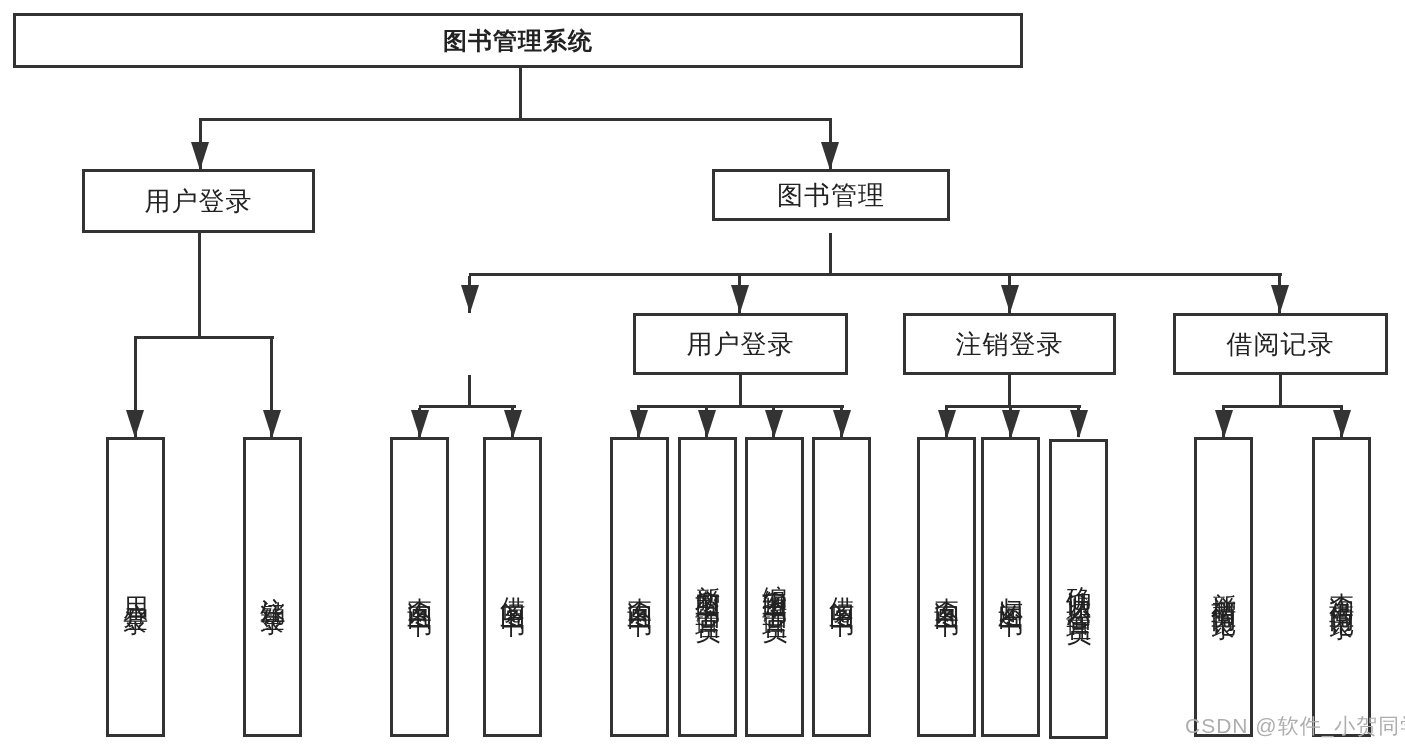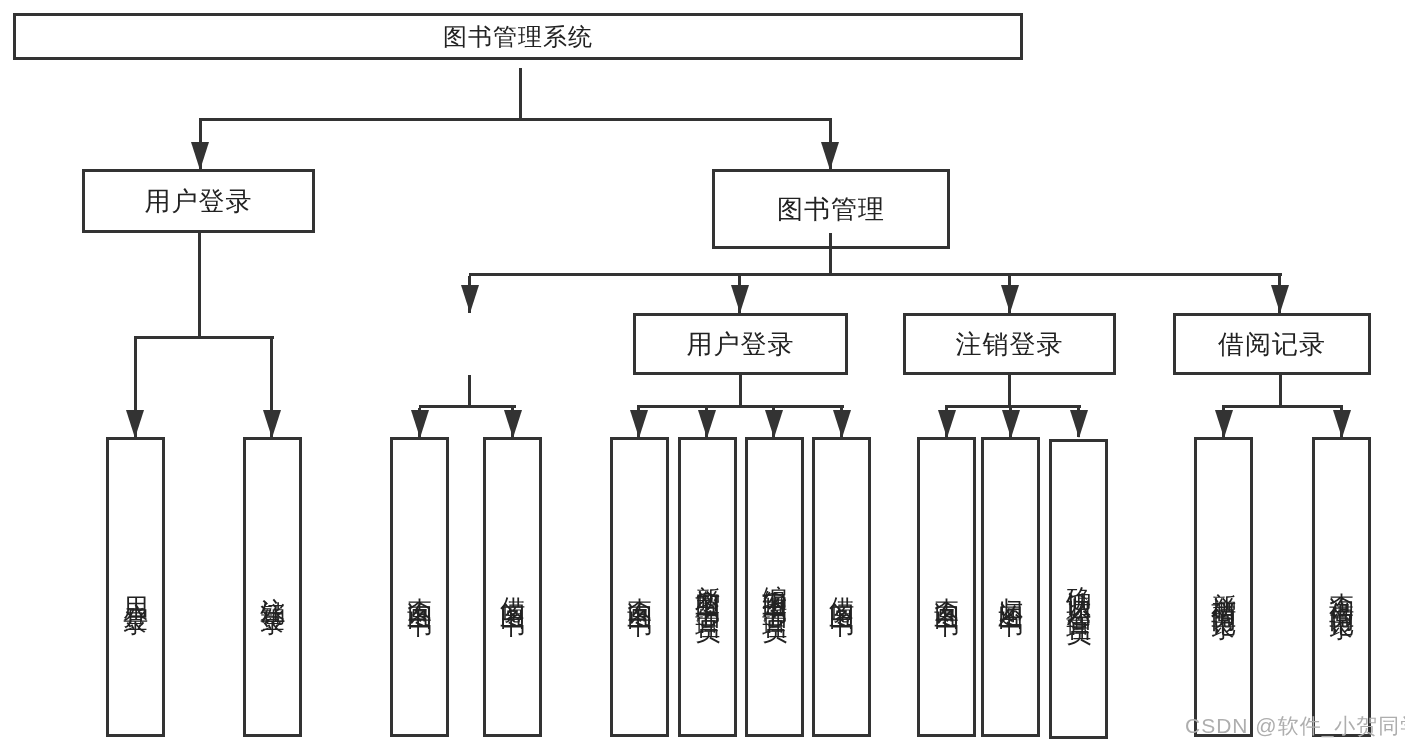--- a/index.html
+++ b/index.html
@@ -45,35 +45,35 @@
     color:#aeaeae;
     letter-spacing:1px;
     white-space:nowrap;
   }
 </style>
 </head>
 <body>
 
 <div class="canvas">
 
-  <div class="box" style="left:13px;top:13px;width:1010px;height:47px;">
+  <div class="box" style="left:13px;top:13px;width:1010px;height:55px;font-weight:bold;">
     <span class="root-label">图书管理系统</span>
   </div>
 
   <div class="vline" style="left:519px;top:68px;height:50px;"></div>
   <div class="hline" style="left:199px;top:118px;width:633px;"></div>
   <div class="vline" style="left:199px;top:121px;height:48px;"></div>
   <div class="arrowhead" style="left:191px;top:142px;"></div>
   <div class="vline" style="left:829px;top:121px;height:48px;"></div>
   <div class="arrowhead" style="left:821px;top:142px;"></div>
 
   <div class="box" style="left:82px;top:169px;width:233px;height:64px;">
     <span class="hbox">用户登录</span>
   </div>
-  <div class="box" style="left:712px;top:169px;width:238px;height:80px;">
+  <div class="box" style="left:712px;top:169px;width:238px;height:52px;">
     <span class="hbox">图书管理</span>
   </div>
 
   <div class="vline" style="left:198px;top:233px;height:103px;"></div>
   <div class="hline" style="left:134px;top:336px;width:140px;"></div>
   <div class="vline" style="left:134px;top:339px;height:98px;"></div>
   <div class="arrowhead" style="left:126px;top:410px;"></div>
   <div class="vline" style="left:270px;top:339px;height:98px;"></div>
   <div class="arrowhead" style="left:263px;top:410px;"></div>
 
@@ -87,21 +87,21 @@
   <div class="arrowhead" style="left:1001px;top:285px;"></div>
   <div class="vline" style="left:1278px;top:276px;height:37px;"></div>
   <div class="arrowhead" style="left:1271px;top:285px;"></div>
 
   <div class="box" style="left:633px;top:313px;width:215px;height:62px;">
     <span class="hbox">用户登录</span>
   </div>
   <div class="box" style="left:903px;top:313px;width:213px;height:62px;">
     <span class="hbox">注销登录</span>
   </div>
-  <div class="box" style="left:1173px;top:313px;width:198px;height:62px;">
+  <div class="box" style="left:1173px;top:313px;width:215px;height:62px;">
     <span class="hbox">借阅记录</span>
   </div>
 
   <div class="vline" style="left:468px;top:375px;height:30px;"></div>
   <div class="hline" style="left:419px;top:405px;width:97px;"></div>
   <div class="vline" style="left:418px;top:408px;height:29px;"></div>
   <div class="arrowhead" style="left:411px;top:410px;"></div>
   <div class="vline" style="left:511px;top:408px;height:29px;"></div>
   <div class="arrowhead" style="left:504px;top:410px;"></div>
 

